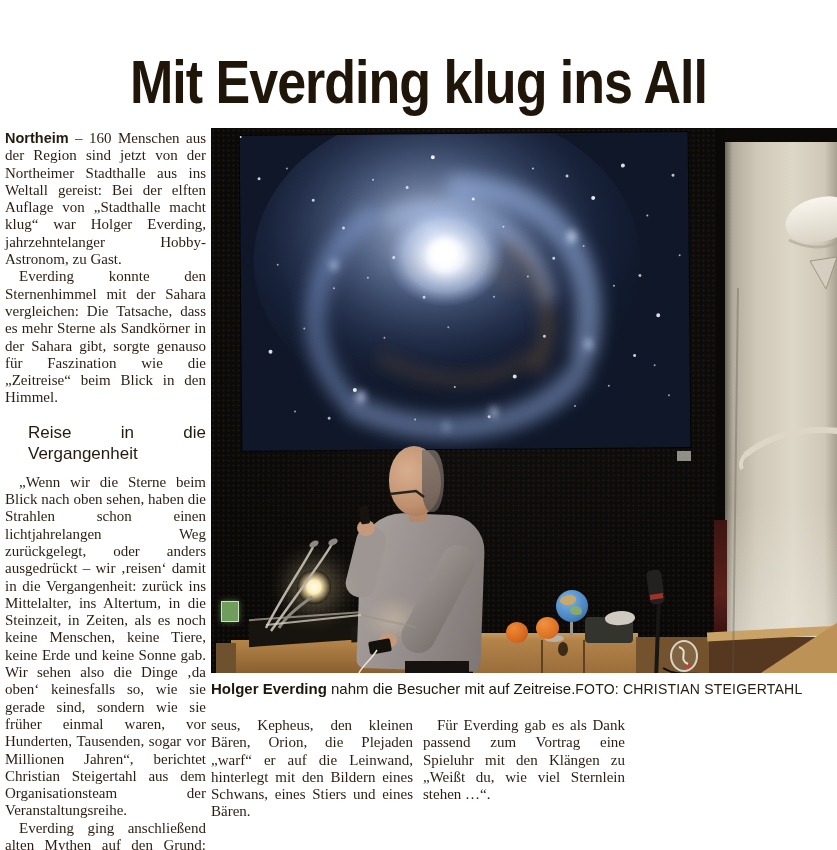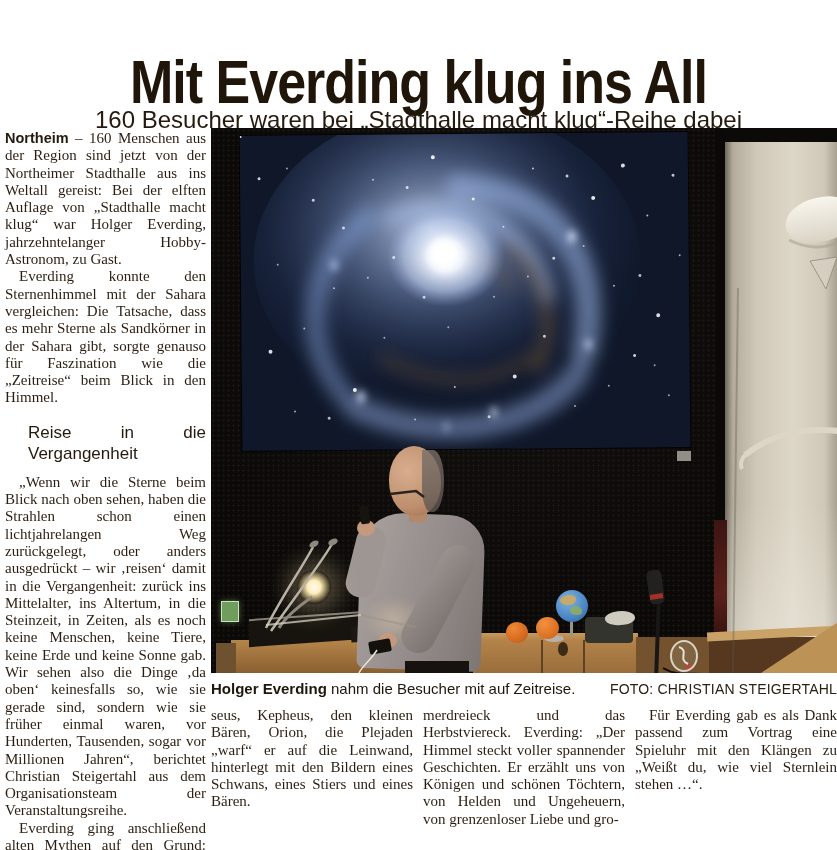--- a/index.html
+++ b/index.html
@@ -123,35 +123,34 @@
   .orange2{left:325px;top:489px;width:23px;height:22px;border-radius:50%;z-index:7;
         background:radial-gradient(circle at 35% 30%,#f29140,#da6e20 70%,#a84d13);}
   .dish{left:333px;top:507px;width:20px;height:7px;background:#b7b2a8;border-radius:50%;z-index:6;}
   .globe-ball{left:345px;top:462px;width:32px;height:32px;border-radius:50%;z-index:7;
         background:radial-gradient(circle at 38% 32%,#7db2e2,#4b86c4 60%,#2d5f94);overflow:hidden;}
   .globe-land{position:absolute;left:4px;top:5px;width:16px;height:10px;background:#cfa95e;border-radius:60% 40% 55% 45%;opacity:.9;}
   .globe-land2{position:absolute;left:14px;top:16px;width:12px;height:9px;background:#8fae62;border-radius:50% 60% 40% 55%;opacity:.85;}
   .globe-pole{left:359px;top:494px;width:3px;height:14px;background:#9a958c;z-index:6;}
   .scene-lines{position:absolute;inset:0;z-index:9;pointer-events:none;}
   
-  .caption-row{display:flex;justify-content:space-between;align-items:baseline;margin-top:7px;
+  .caption-row{display:flex;align-items:baseline;margin-top:7px;
         font-family:"Liberation Sans",sans-serif;font-size:15px;color:#1f160c;}
   .cap-bold{font-weight:700;}
   .credit{font-size:14px;letter-spacing:.2px;color:#2a2014;}
-  .bcols{display:flex;gap:10px;margin-top:10px;}
+  .bcols{display:flex;gap:10px;margin-top:20px;}
   .bcol{width:202px;}
   .sig{float:right;font-size:13px;color:#4a3a28;}
 </style>
 </head>
 <body>
 
 <div class="page">
 
   <h1 class="headline">Mit Everding klug ins All</h1>
-  <h2 class="subheadline">160 Besucher waren bei „Stadthalle macht klug“-Reihe dabei</h2>
 
   <div class="left-col bodytext">
     <p><span class="lead">Northeim</span><span> – 160 Menschen aus der Region sind jetzt von der Northeimer Stadthalle aus ins Weltall gereist: Bei der elften Auflage von „Stadthalle macht klug“ war Holger Everding, jahrzehntelanger Hobby-Astronom, zu Gast.</span></p>
     <p class="ind">Everding konnte den Sternenhimmel mit der Sahara vergleichen: Die Tatsache, dass es mehr Sterne als Sandkörner in der Sahara gibt, sorgte genauso für Faszination wie die „Zeitreise“ beim Blick in den Himmel.</p>
     <h3 class="subhead">Reise in die Vergangenheit</h3>
     <p class="ind">„Wenn wir die Sterne beim Blick nach oben sehen, haben die Strahlen schon einen lichtjahrelangen Weg zurückgelegt, oder anders ausgedrückt – wir ‚reisen‘ damit in die Vergangenheit: zurück ins Mittelalter, ins Altertum, in die Steinzeit, in Zeiten, als es noch keine Menschen, keine Tiere, keine Erde und keine Sonne gab. Wir sehen also die Dinge ‚da oben‘ keinesfalls so, wie sie gerade sind, sondern wie sie früher einmal waren, vor Hunderten, Tausenden, sogar vor Millionen Jahren“, berichtet Christian Steigertahl aus dem Organisationsteam der Veranstaltungsreihe.</p>
     <p class="ind">Everding ging anschließend alten Mythen auf den Grund: Kassiopeia, Andromeda, Per-</p>
   </div>
 
   <div class="photo-wrap">
@@ -280,20 +279,17 @@
     <div class="caption-row">
       <span><span class="cap-bold">Holger Everding</span><span> nahm die Besucher mit auf Zeitreise.</span></span>
       <span class="credit">FOTO: CHRISTIAN STEIGERTAHL</span>
     </div>
 
     <div class="bcols bodytext">
       <div class="bcol">
         <p>seus, Kepheus, den kleinen Bären, Orion, die Plejaden „warf“ er auf die Leinwand, hinterlegt mit den Bildern eines Schwans, eines Stiers und eines Bären.</p>
       </div>
       <div class="bcol">
-        <p>merdreieck und das Herbstviereck. Everding: „Der Himmel steckt voller spannender Geschichten. Er erzählt uns von Königen und schönen Töchtern, von Helden und Ungeheuern, von grenzenloser Liebe und gro-</p>
-      </div>
-      <div class="bcol">
         <p class="ind">Für Everding gab es als Dank passend zum Vortrag eine Spieluhr mit den Klängen zu „Weißt du, wie viel Sternlein stehen …“.</p>
       </div>
     </div>
   </div>
 </div>
 
 </body></html>

